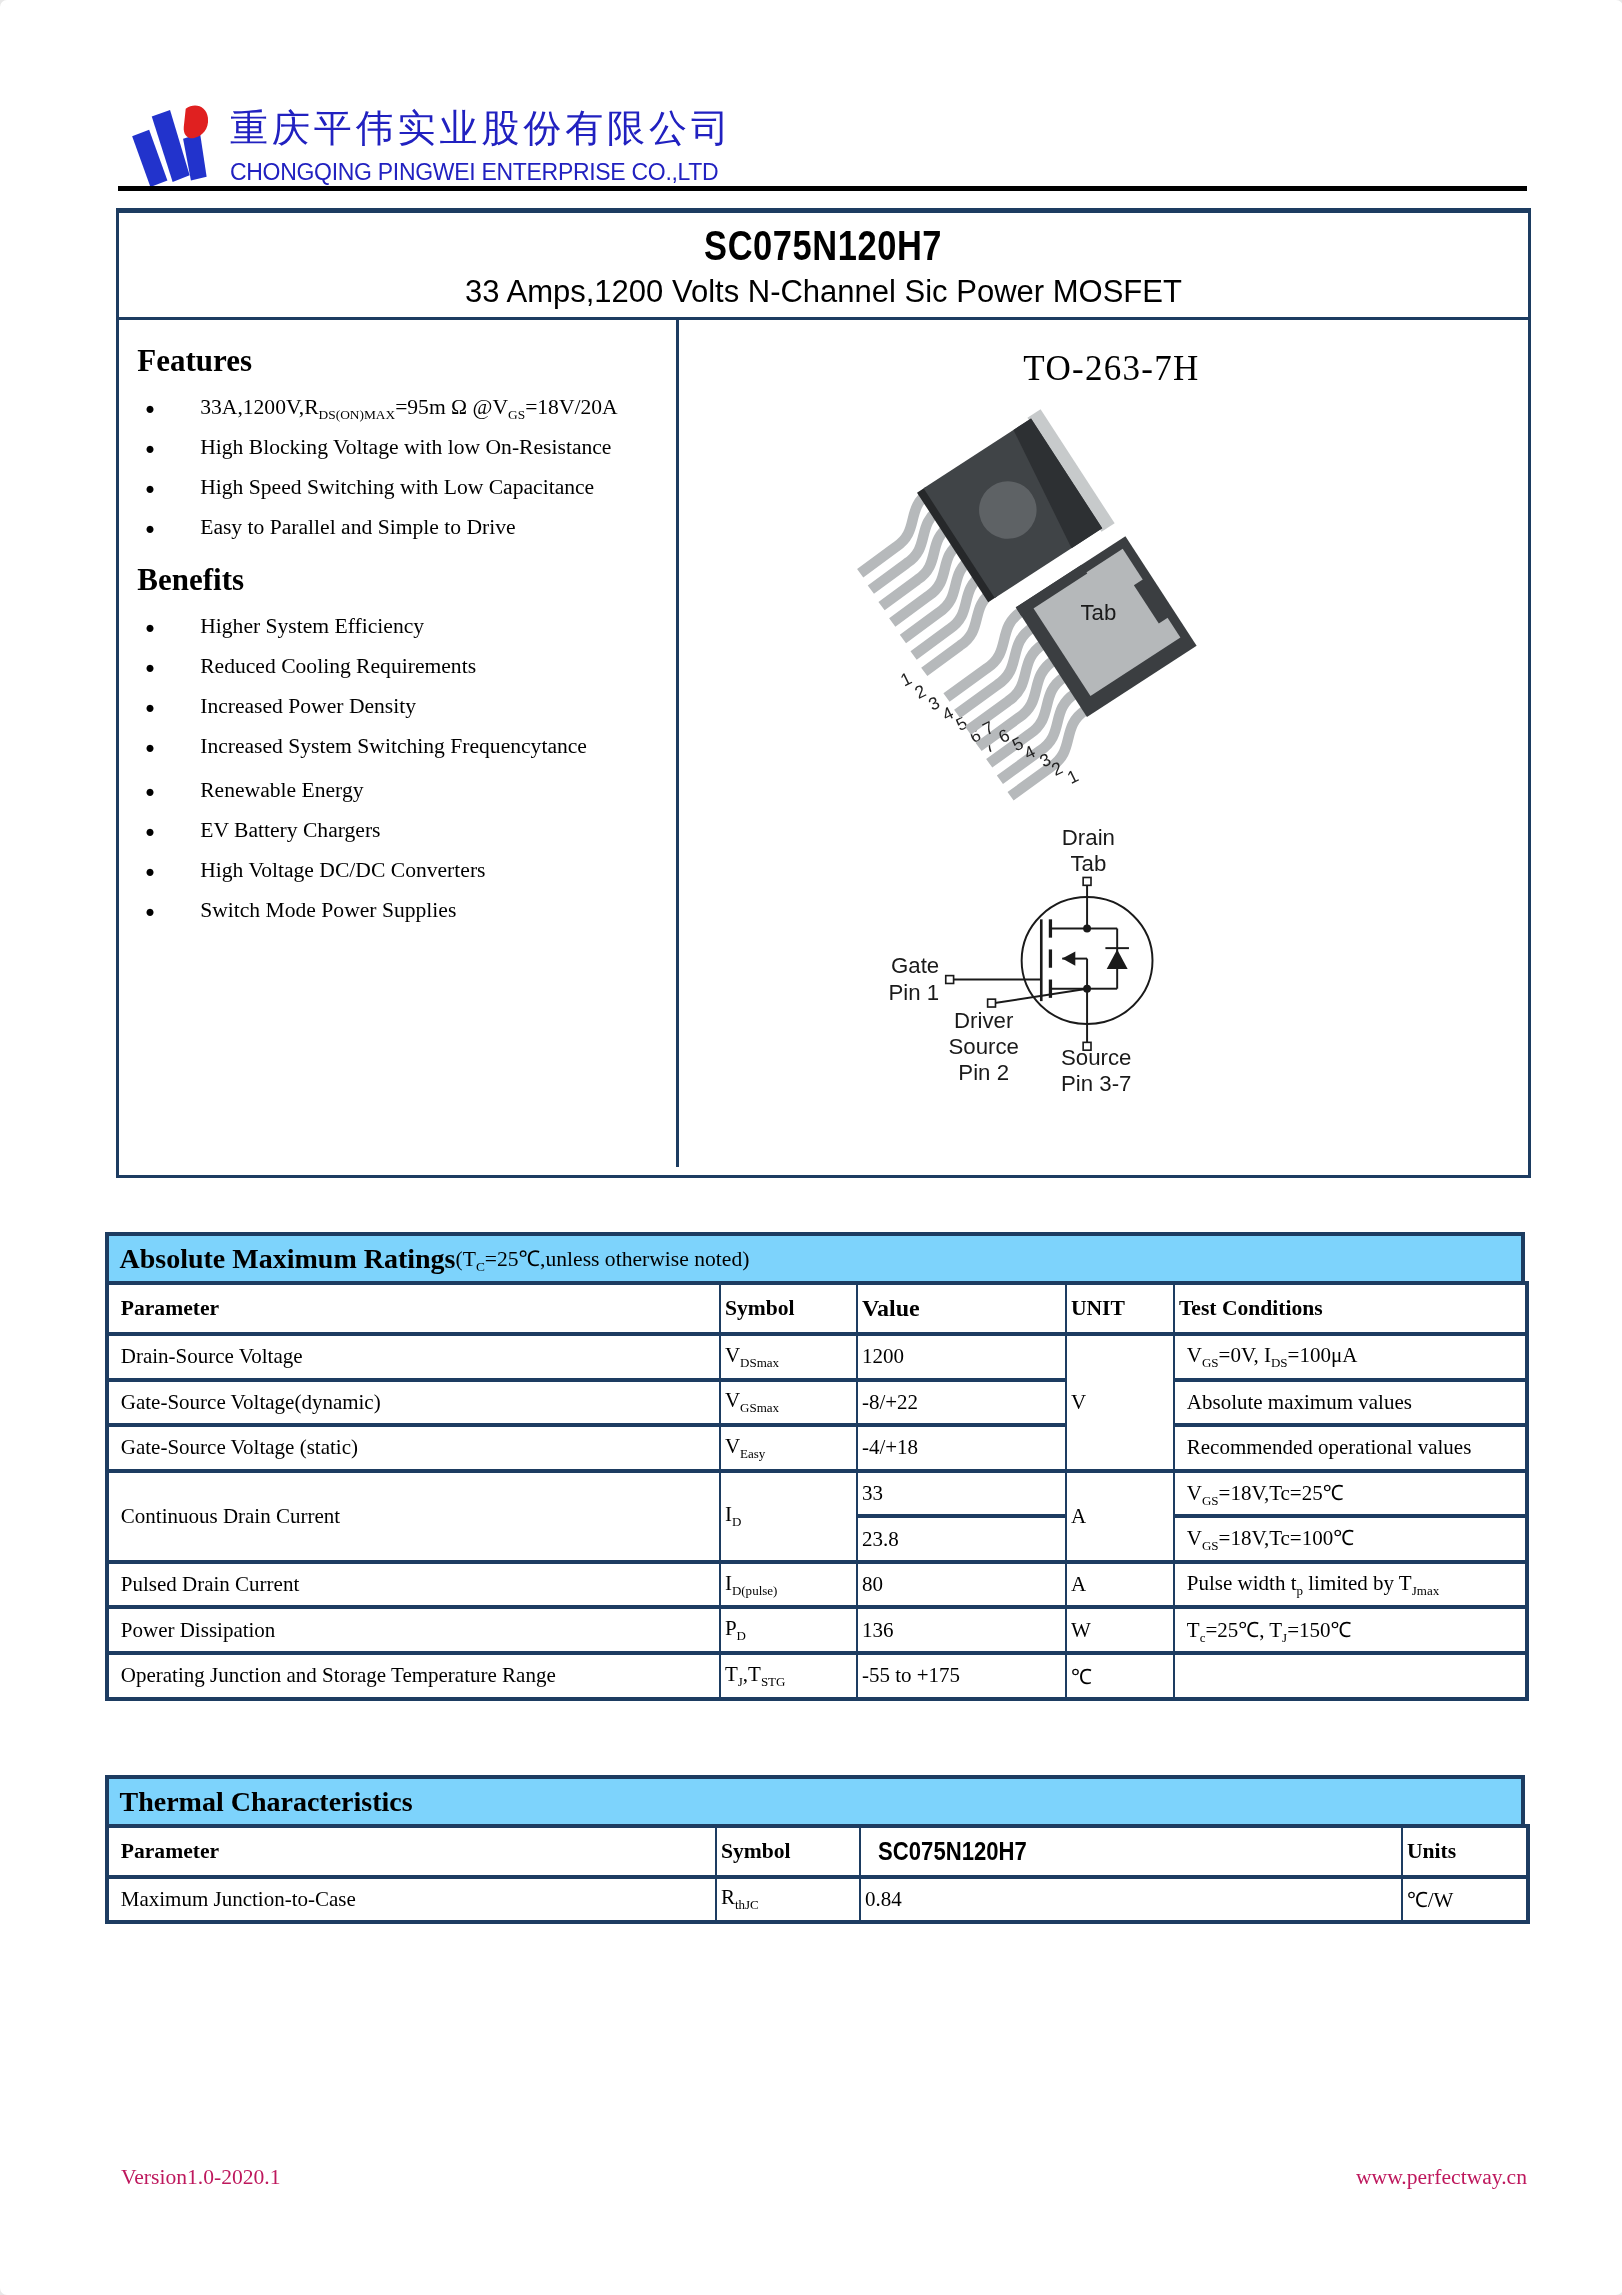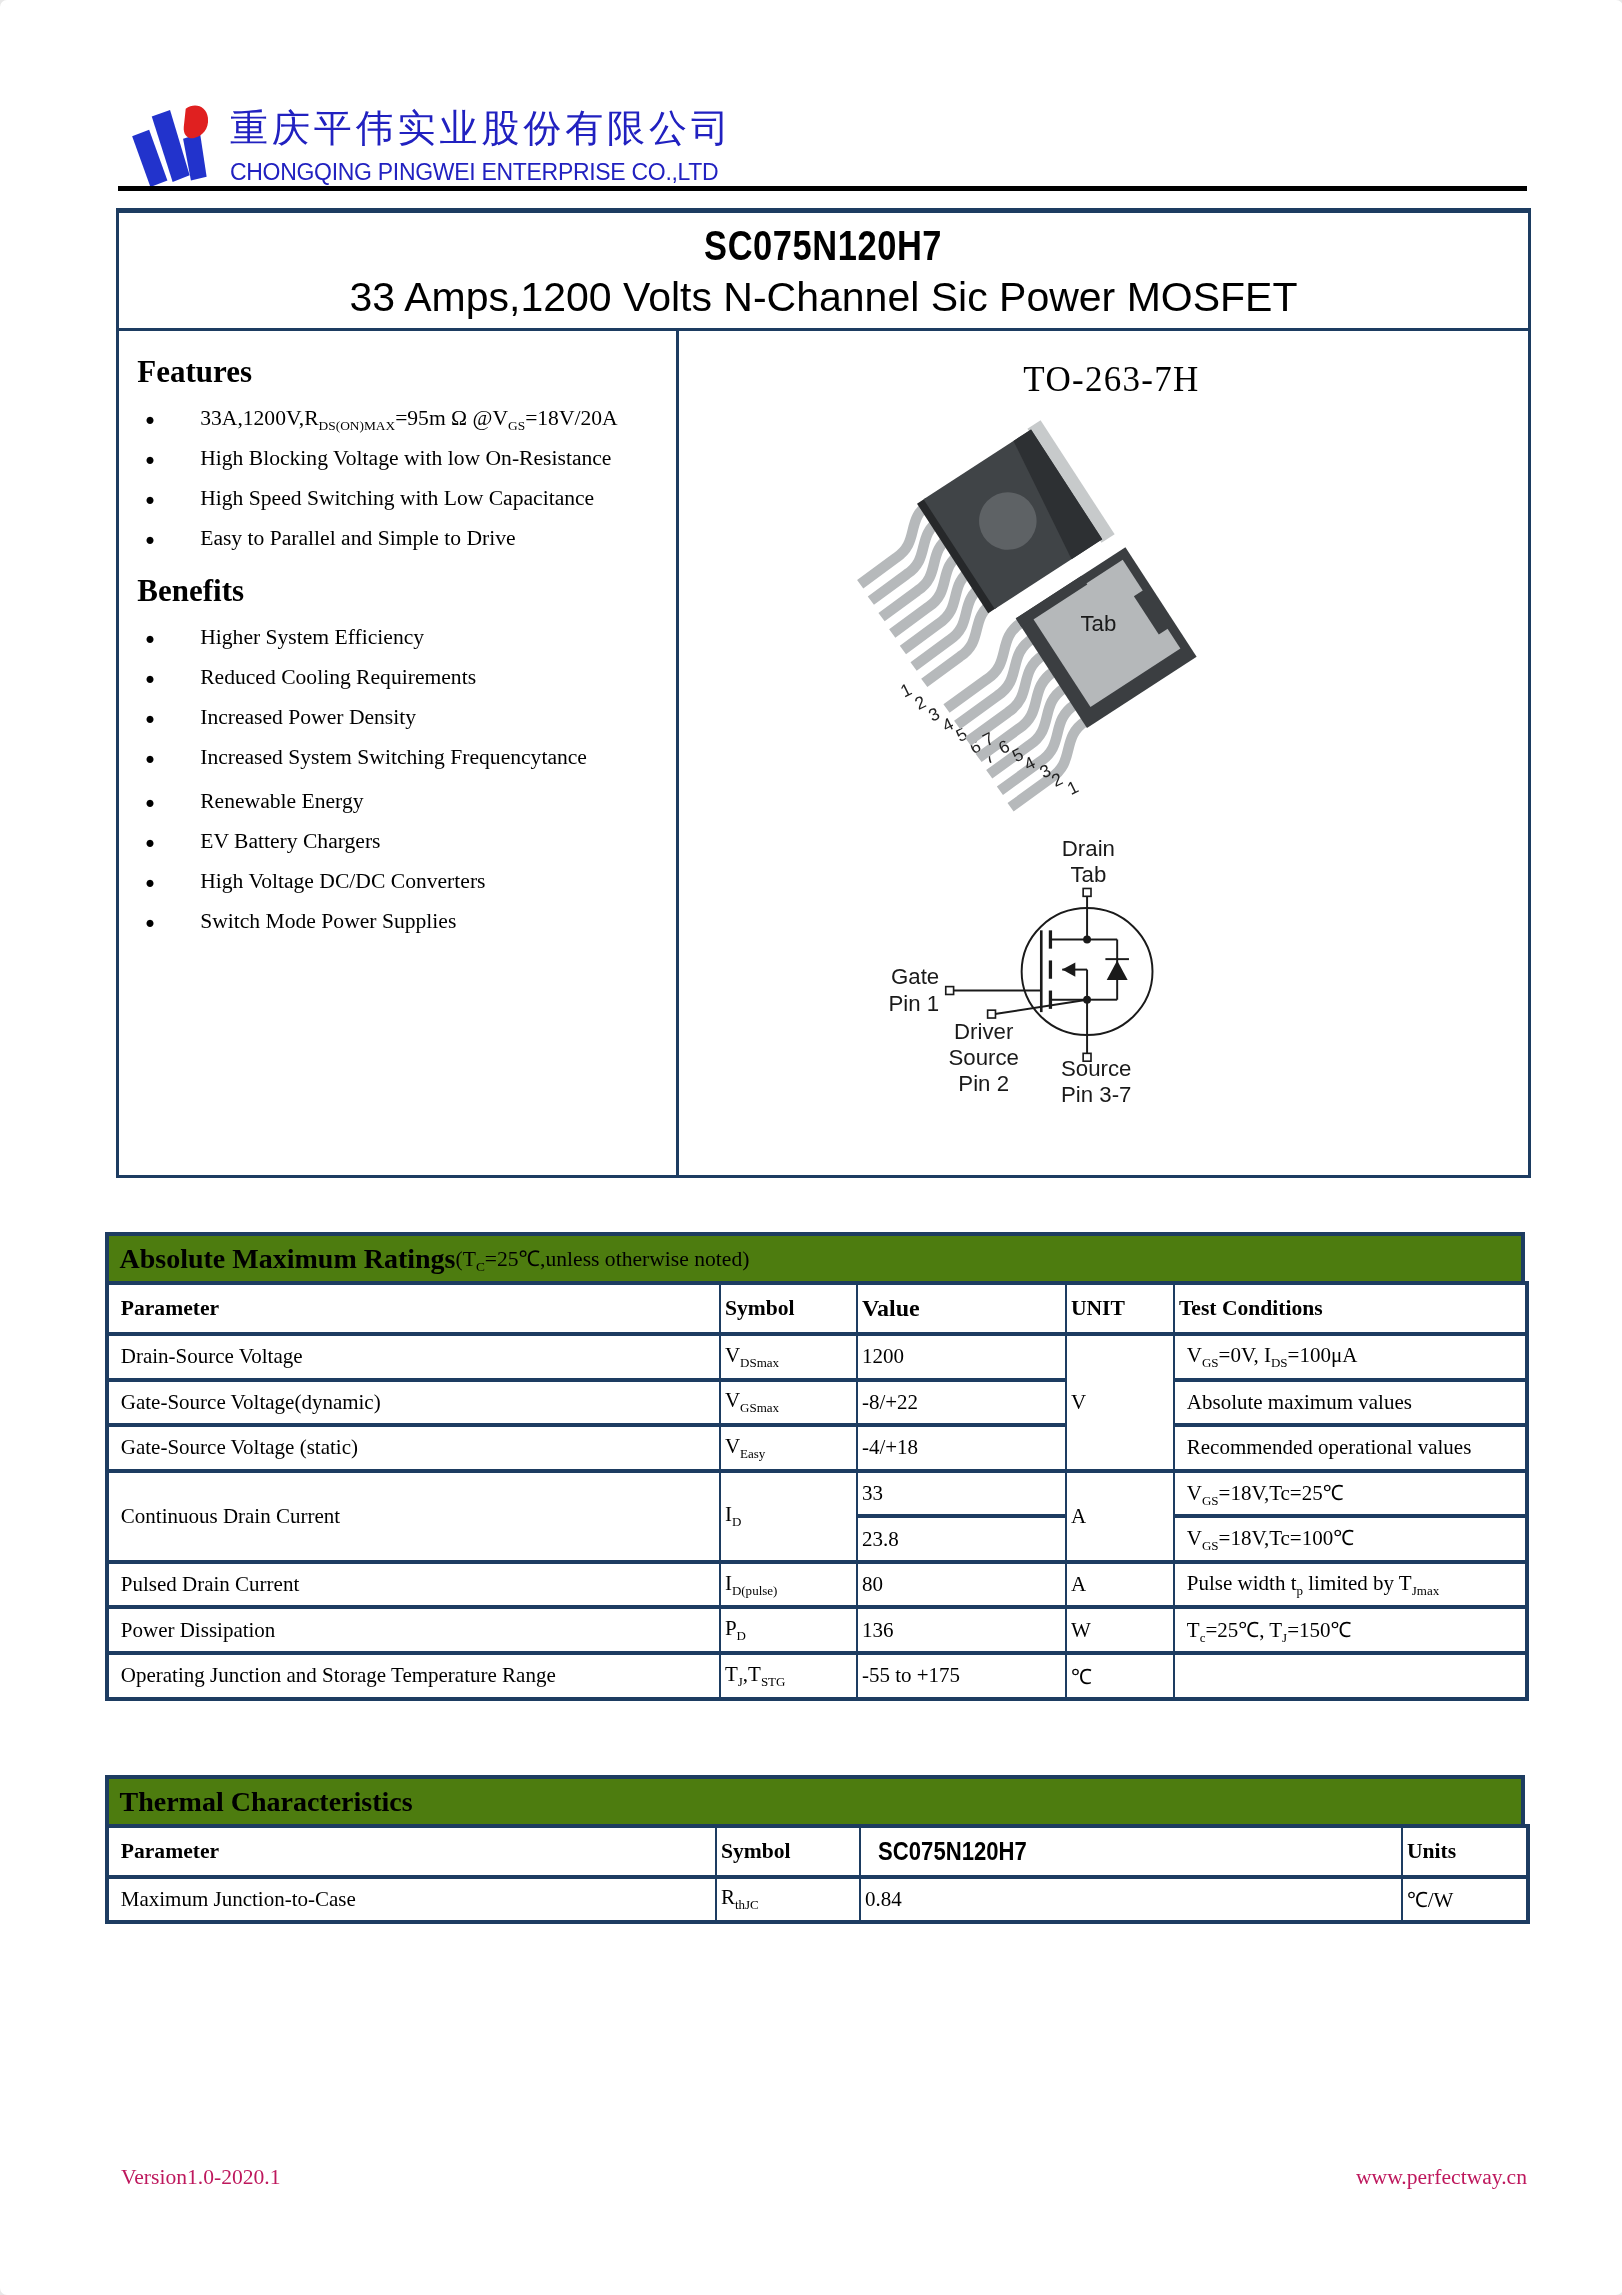--- a/index.html
+++ b/index.html
@@ -18,21 +18,21 @@
   .mainbox {
     position:absolute; left:116px; top:208px; width:1415px; height:970px;
     border:3.9px solid #1d3c61; border-top-width:5.9px; box-sizing:border-box;
   }
   .title-row { text-align:center; padding-top:9.2px; }
   .pn-display {
     display:inline-block; font-family:"Liberation Sans", sans-serif; font-weight:bold;
     font-size:42px; letter-spacing:0.7px; transform:scaleX(0.82);
   }
   .subtitle-row {
-    text-align:center; font-family:"Liberation Sans", sans-serif; font-size:41px;
+    text-align:center; font-family:"Liberation Sans", sans-serif; font-size:31px;
     padding:3.9px 0 6.5px 0; border-bottom:3.3px solid #1d3c61;
   }
   .cols { display:flex; height:847px; }
   .col-left { width:560px; border-right:3.3px solid #1d3c61; box-sizing:border-box; padding:10.5px 26px 0 18.3px; }
   .col-right { flex:1; position:relative;padding-left:16px; }
 
   .sec-heading { font-size:31px; font-weight:bold; margin:18.3px 0 0 0; }
   .sec-heading.first { margin-top:13px; }
   .sec-heading.apps { margin-top:9.2px; }
   .bullets { margin-top:15.7px; }
@@ -45,21 +45,21 @@
   .pkg-svg { position:absolute; left:150px; top:84px; }
   .ckt-svg { position:absolute; left:183px; top:501px; }
   .svg-label { font-family:"Liberation Sans", sans-serif; font-size:34px; fill:#1a1a1a; }
   .pin-num { font-family:"Liberation Sans", sans-serif; font-size:27px; fill:#222; }
 
   
   .tbl-wrap { position:absolute; left:105px; width:1420px; }
   .amr-pos { top:1232px; }
   .th-pos { top:1775px; }
   .tbl-title {
-    box-sizing:border-box; width:100%; background:#4d7c0f;
+    box-sizing:border-box; width:100%; background:#7dd3fc;
     border:4.6px solid #1d3c61; border-bottom-width:0;
     display:flex; align-items:center; padding:6.5px 0 6.5px 10.5px; min-height:46px;
   }
   .tbl-title .big { font-size:28px; font-weight:bold; }
   .tbl-title .note { font-size:21.6px; }
   table.data { width:100%; border-collapse:collapse; table-layout:fixed; }
   table.data { border:4.6px solid #1d3c61; }
   table.data td, table.data th {
     border:2.6px solid #1d3c61; border-top-width:4.6px; border-bottom-width:4.6px;
     font-size:21px; height:39px; padding:1.3px 3.9px; box-sizing:content-box;

